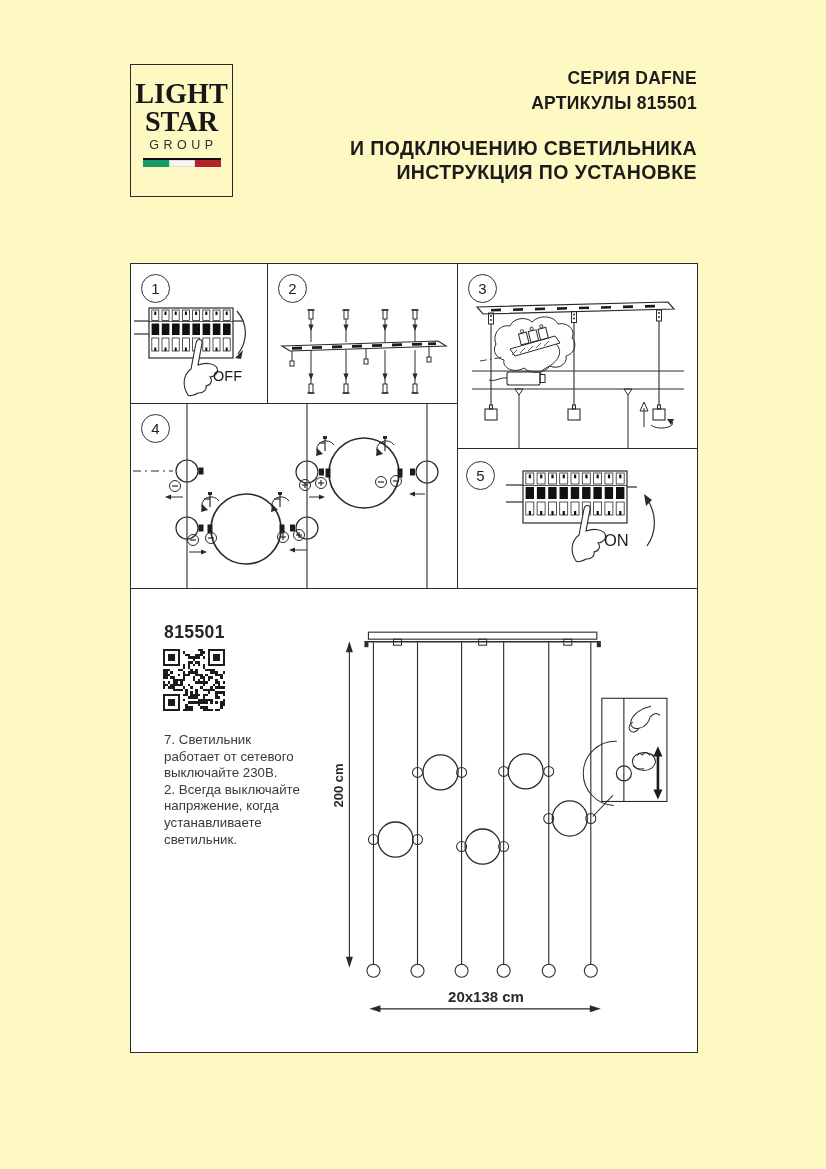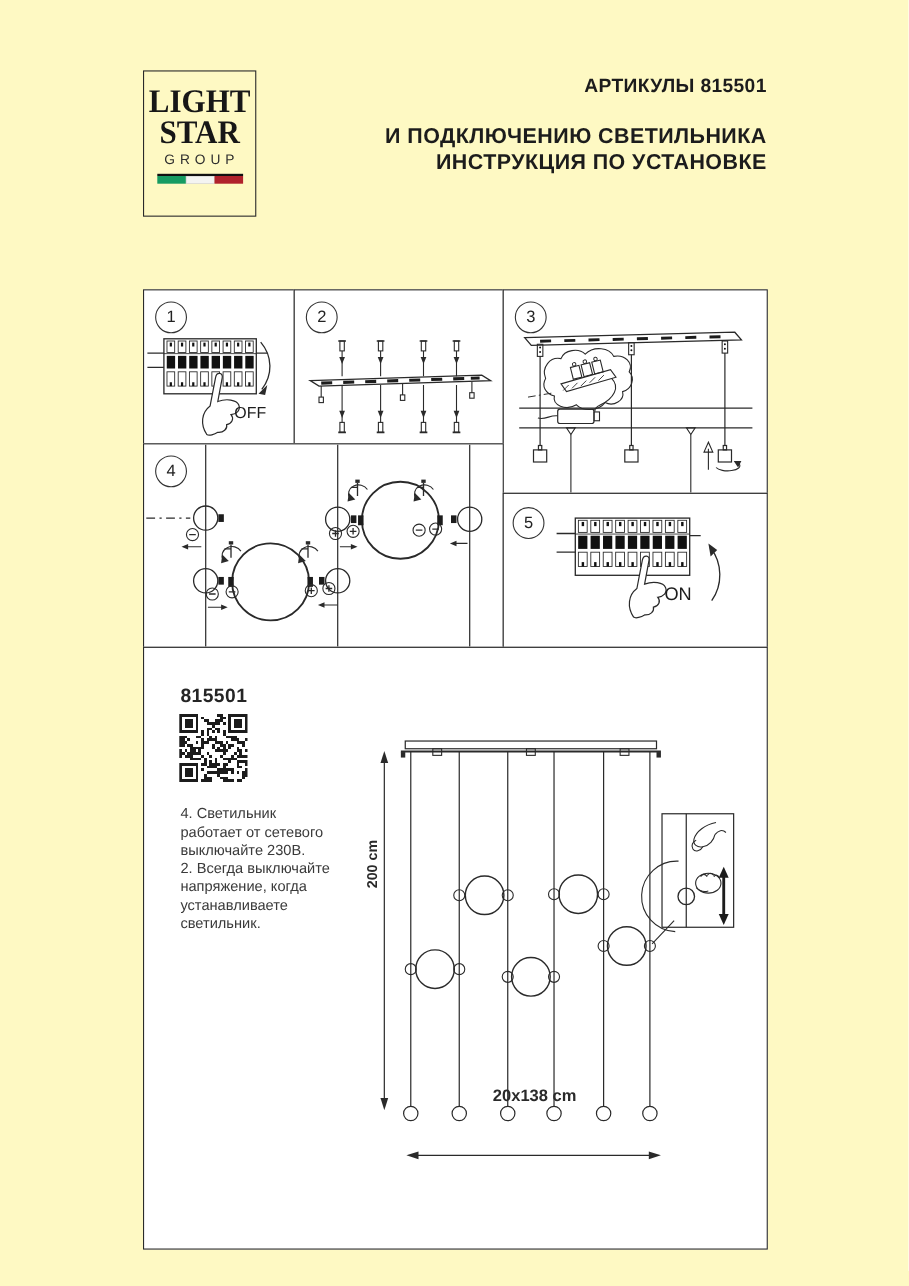--- a/index.html
+++ b/index.html
@@ -20,21 +20,21 @@
   .header-right{right:129px;top:66px;text-align:right;}
   .hr-series,.hr-articles{font-size:17.5px;font-weight:700;line-height:24.5px;letter-spacing:.3px;color:#1c1c1c;}
   .hr-title{margin-top:21px;font-size:19.5px;font-weight:700;line-height:24px;letter-spacing:.4px;color:#1c1c1c;}
   
   .panel{border:1.3px solid #2b2b2b;box-sizing:border-box;background:#fff;}
   .p1{left:130px;top:263px;width:138px;height:141px;}
   .p2{left:267px;top:263px;width:191px;height:141px;}
   .p3{left:457px;top:263px;width:241px;height:186px;}
   .p4{left:130px;top:403px;width:328px;height:186px;}
   .p5{left:457px;top:448px;width:241px;height:141px;}
-  .pbottom{left:130px;top:588px;width:568px;height:548px;}
+  .pbottom{left:130px;top:588px;width:568px;height:465px;}
   .panel svg{position:absolute;left:0;top:0;width:100%;height:100%;}
   .num{position:absolute;width:27px;height:27px;border:1.4px solid #333;border-radius:50%;
        text-align:center;line-height:27px;font-size:15px;color:#222;background:#fff;}
   .step-label{position:absolute;font-size:14.5px;color:#1d1d1d;}
   .on-label{font-size:16.5px;}
   
   .article{left:33px;top:33px;font-size:17.5px;font-weight:700;letter-spacing:.4px;color:#252525;}
   .qr{left:32px;top:60px;width:62px;height:62px;}
   .qr svg{width:62px;height:62px;shape-rendering:crispEdges;}
   .notes{left:33px;top:143px;width:150px;font-size:13.3px;line-height:16.6px;color:#3a3a3a;}
@@ -53,20 +53,21 @@
     <span class="logo-word">STAR</span>
     <span class="logo-group">GROUP</span>
     <div class="flag">
       <span style="background: rgb(22, 155, 98);"></span>
       <span class="mid" style="background: rgb(244, 244, 242);"></span>
       <span style="background: rgb(176, 34, 44);"></span>
     </div>
   </div>
 
   <div class="abs header-right">
+    <div class="hr-series">СЕРИЯ DAFNE</div>
     <div class="hr-articles">АРТИКУЛЫ 815501</div>
     <div class="hr-title">
       <div>И ПОДКЛЮЧЕНИЮ СВЕТИЛЬНИКА</div>
       <div>ИНСТРУКЦИЯ ПО УСТАНОВКЕ</div>
     </div>
   </div>
 
   <div class="abs panel p1">
     <svg viewBox="0 0 136 139">
       <defs>
@@ -706,21 +707,21 @@
             <rect x="16" y="24" width="1" height="1"></rect>
             <rect x="17" y="24" width="1" height="1"></rect>
             <rect x="18" y="24" width="1" height="1"></rect>
             <rect x="19" y="24" width="1" height="1"></rect>
             <rect x="21" y="24" width="1" height="1"></rect>
             <rect x="22" y="24" width="1" height="1"></rect>
           </g>
         </svg>
       </div>
     <div class="abs notes">
-      <div>4. Светильник</div>
+      <div>7. Светильник</div>
       <div>работает от сетевого</div>
       <div>выключайте 230В.</div>
       <div>2. Всегда выключайте</div>
       <div>напряжение, когда</div>
       <div>устанавливаете</div>
       <div>светильник.</div>
     </div>
     <div class="abs dim-height">200 cm</div>
     <div class="abs dim-spread">20x138 cm</div>
   </div>

